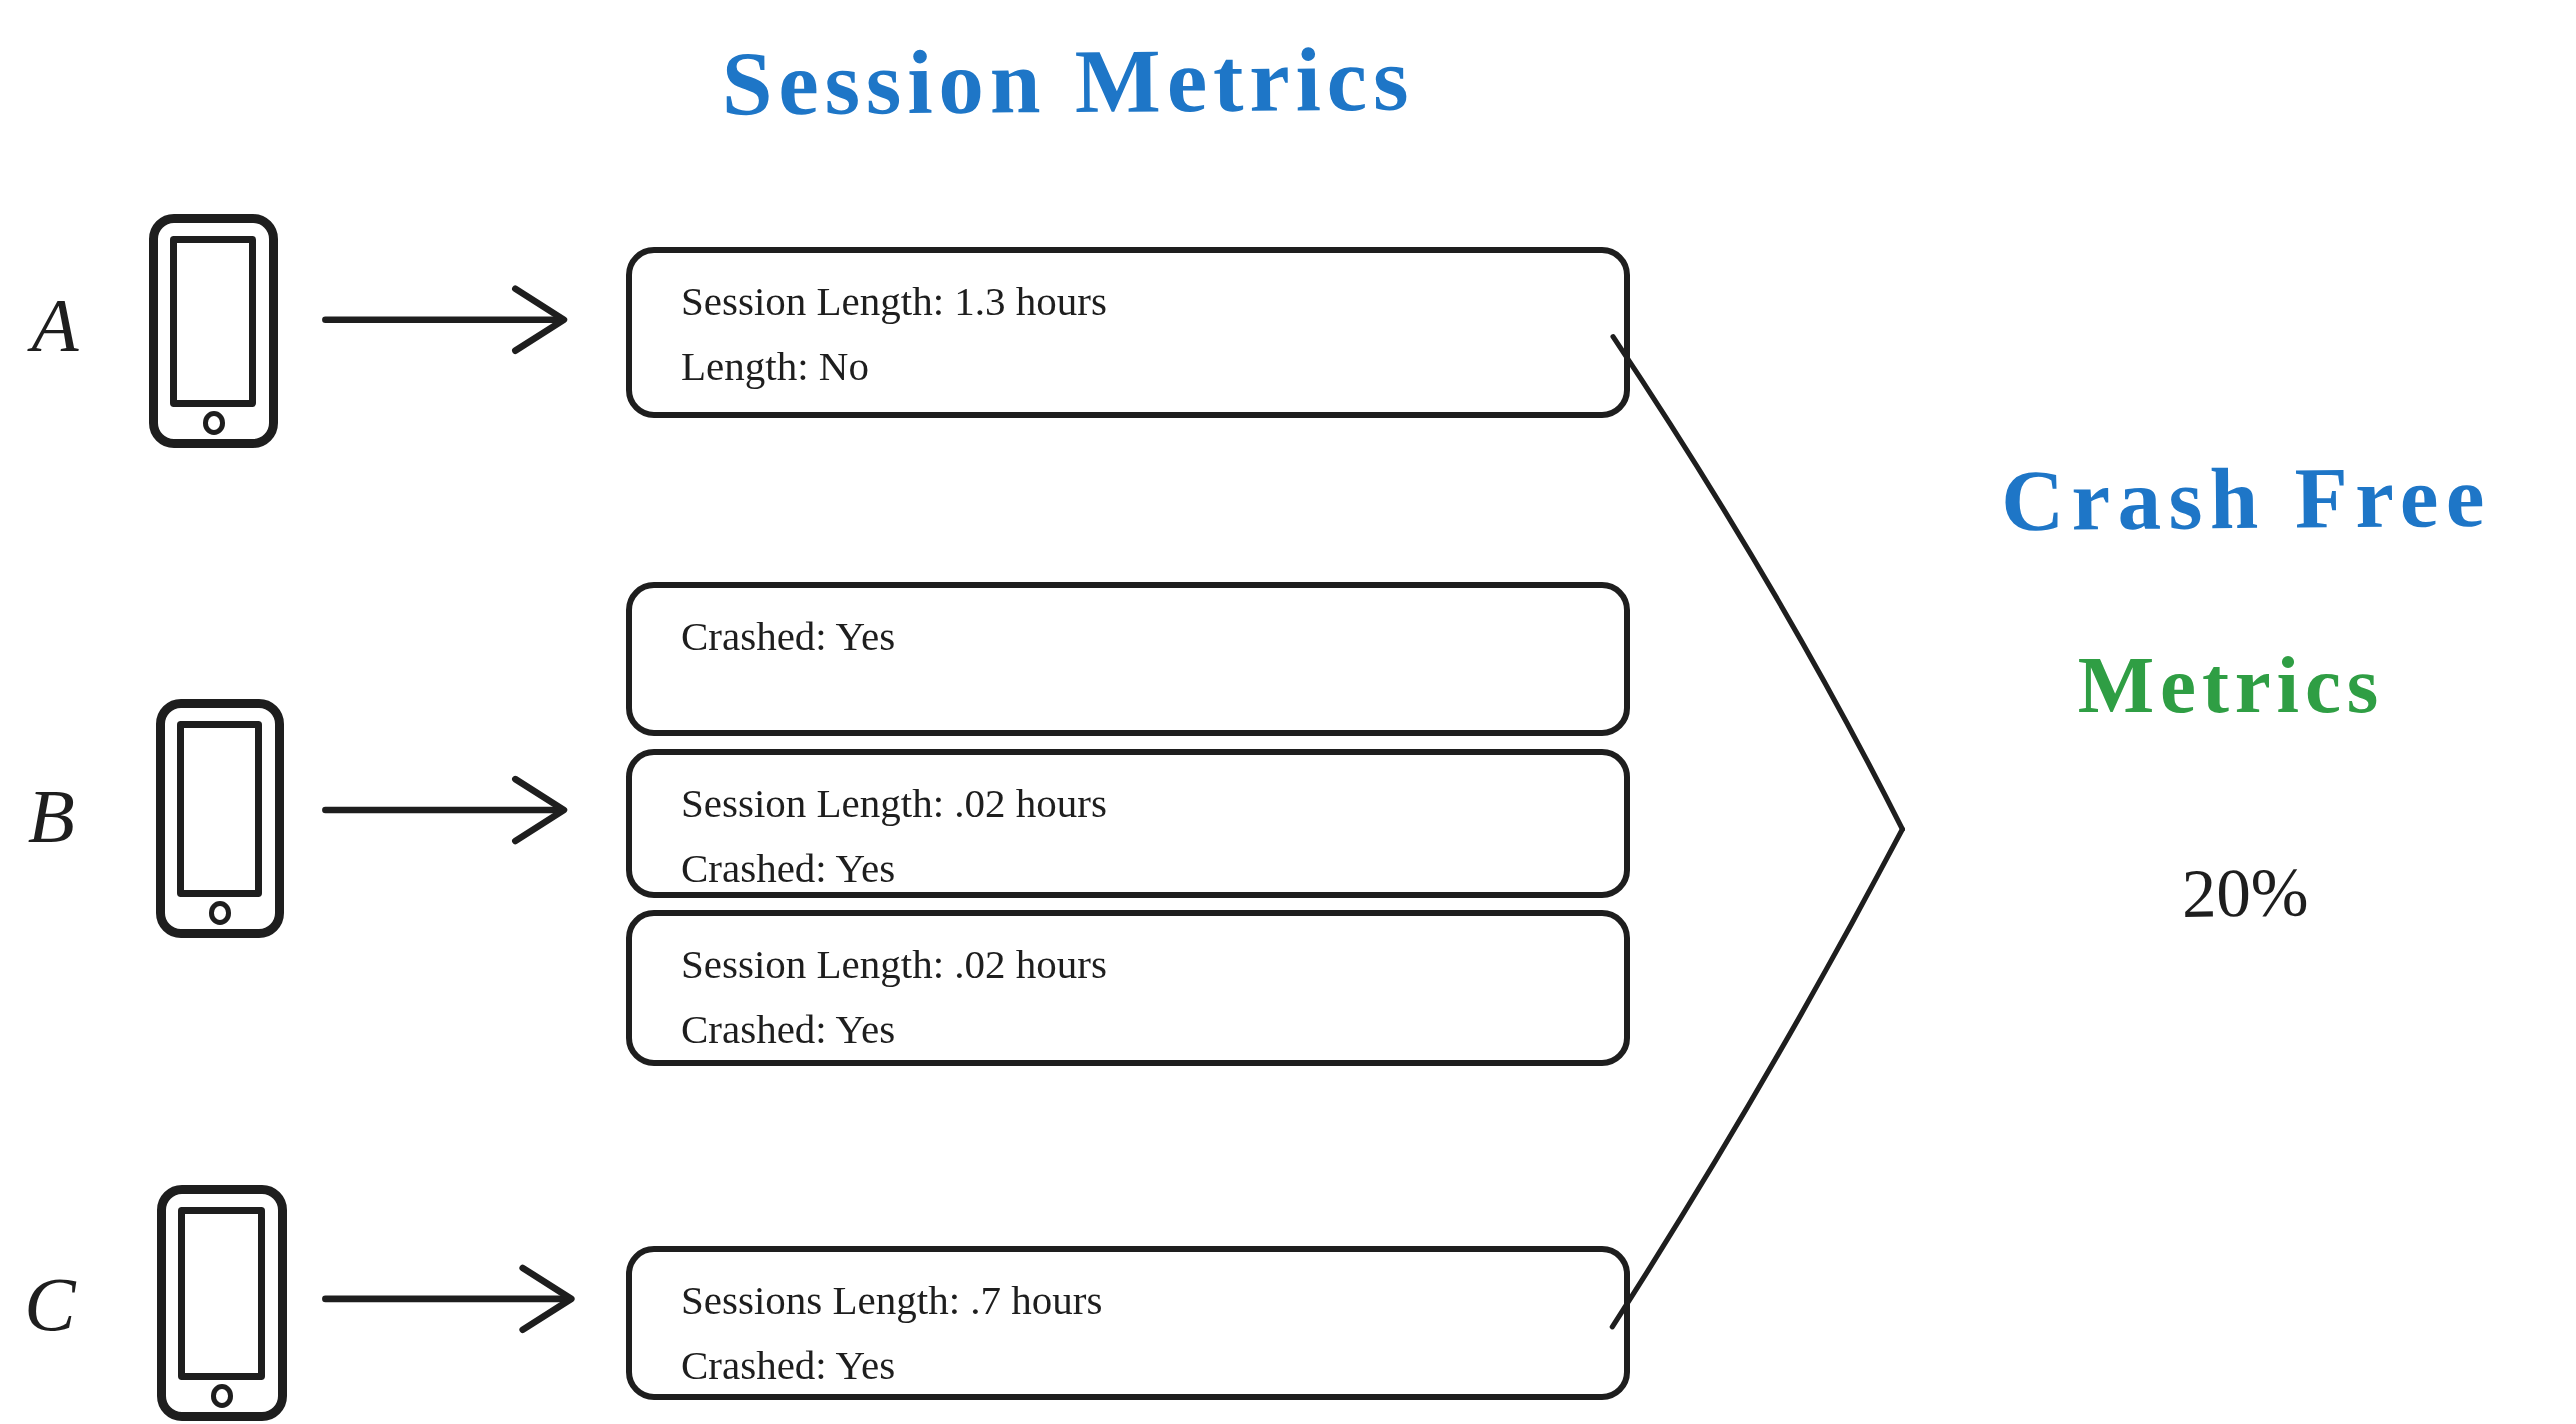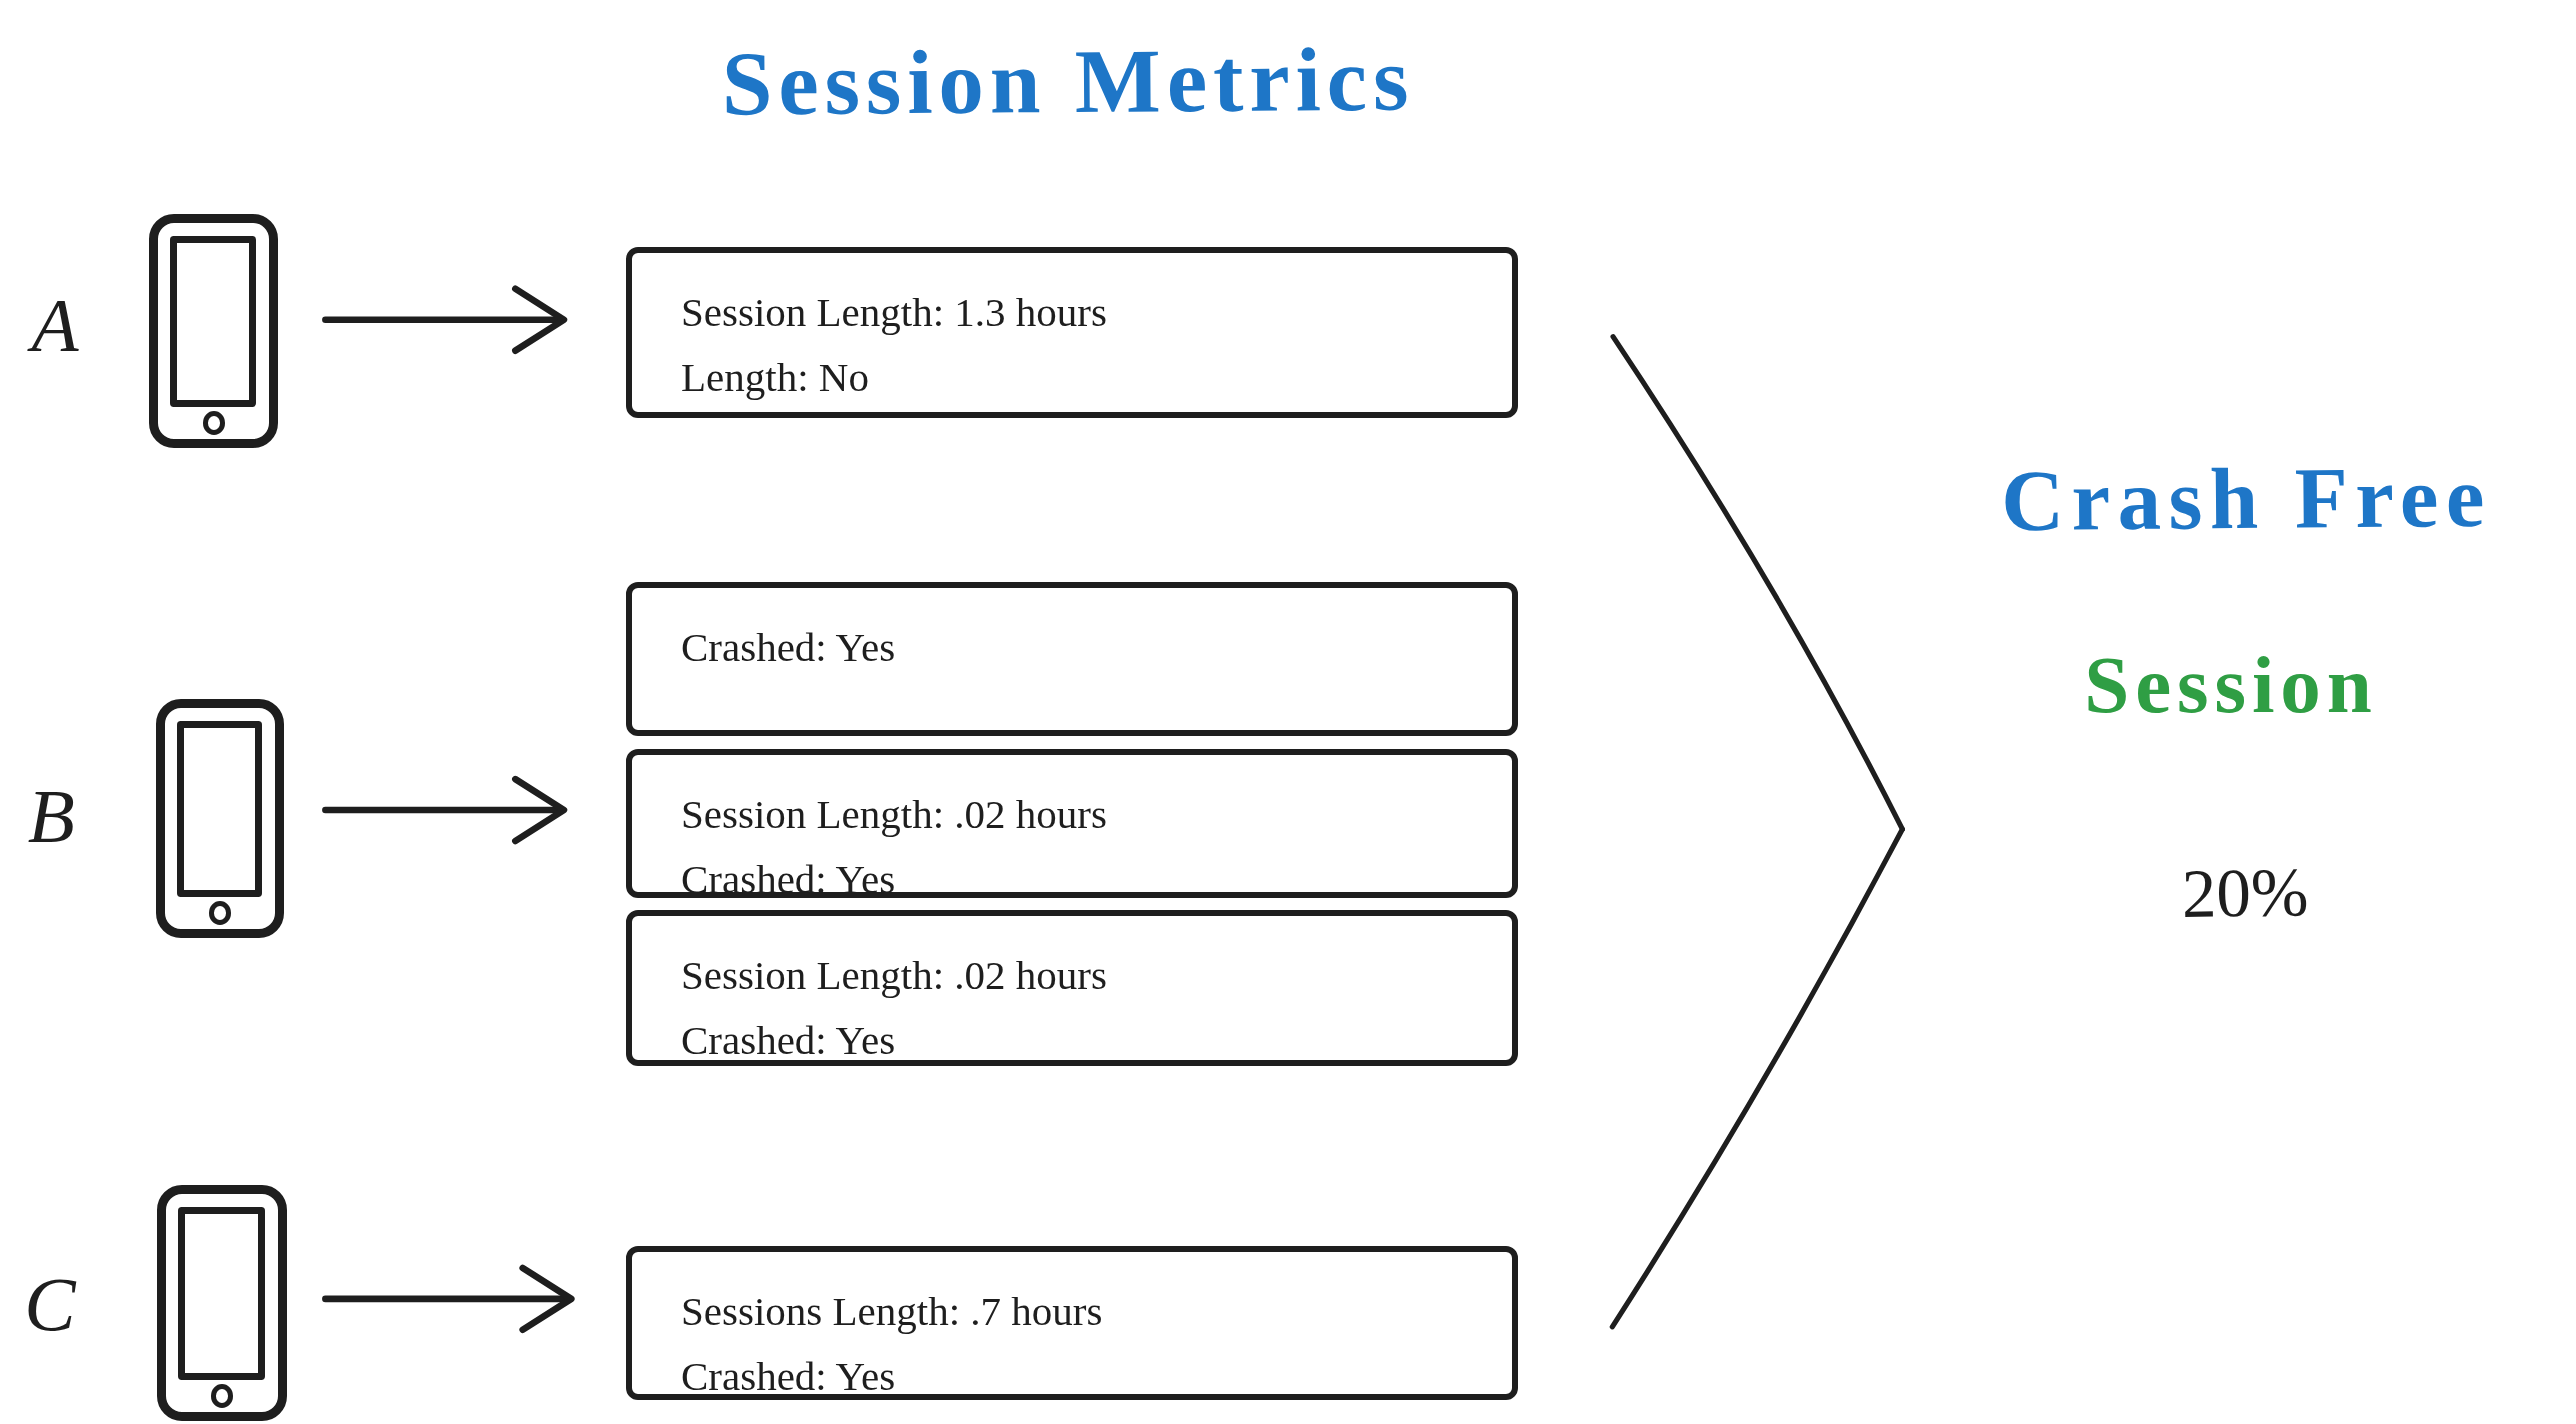--- a/index.html
+++ b/index.html
@@ -50,26 +50,26 @@
     left: 50%; bottom: 4.4px;
     width: 22px; height: 23.6px;
     transform: translateX(-50%);
     border: 5.9px solid #1e1e1e;
     border-radius: 50%;
     box-sizing: border-box;
   }
 
   
   .session-box {
-    left: 626px; width: 892px;
+    left: 626px; width: 1004px;
     border: 6.6px solid #1e1e1e;
-    border-radius: 12px;
+    border-radius: 28px;
     background: #ffffff;
     box-sizing: border-box;
-    padding: 27px 22px 0 49px;
+    padding: 16px 22px 0 49px;
   }
   .box-line {
     display: block;
     font-size: 41px;
     line-height: 65px;
     white-space: nowrap;
     color: #1e1e1e;
   }
 
   
@@ -160,17 +160,17 @@
         <path d="M710,1722 L776,1764 L710,1806"></path>
       </g>
       <g stroke-width="7">
         <path d="M2191,457 Q2420,800 2584,1126"></path>
         <path d="M2584,1126 Q2400,1475 2190,1802"></path>
       </g>
     </g>
   </svg>
 
   <div class="abs result-line1">Crash Free</div>
-  <div class="abs result-line2">Session</div>
+  <div class="abs result-line2">Metrics</div>
   <div class="abs result-value">20%</div>
 
 </div>
 
 
 </body></html>

